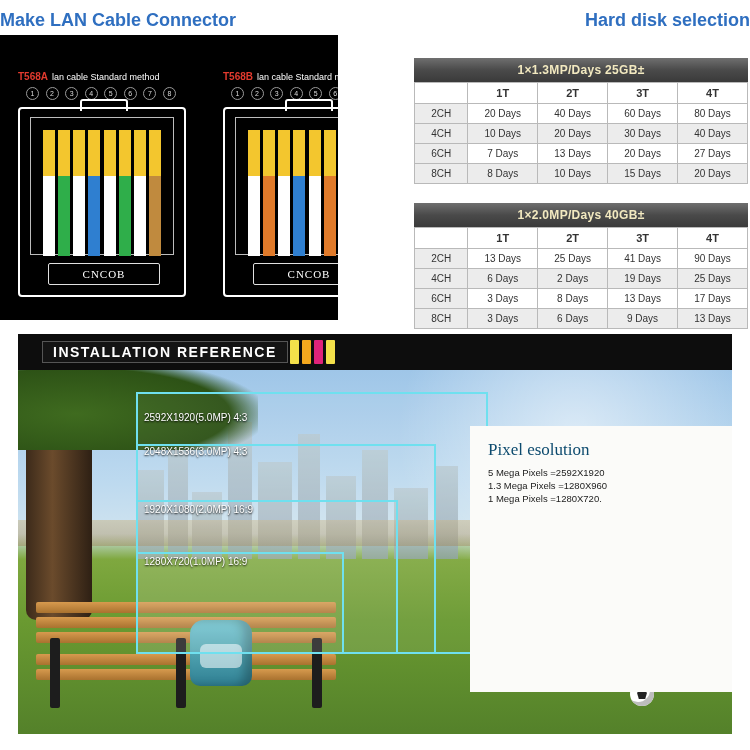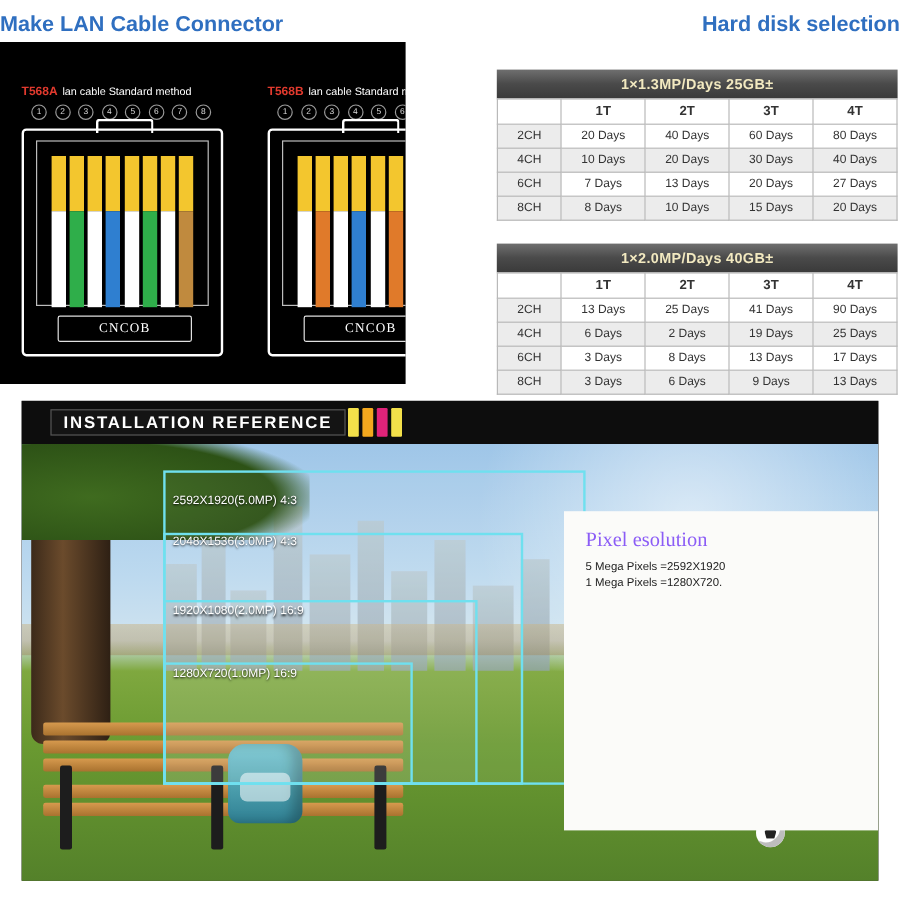--- a/index.html
+++ b/index.html
@@ -181,21 +181,21 @@
     position: absolute; color: #fff; font-size: 10px; white-space: nowrap;
     text-shadow: 0 1px 2px #000;
   }
 
   
   .panel {
     position: absolute; left: 452px; top: 56px; width: 262px; height: 266px;
     background: #fbfbf9;
   }
   .panel h3 {
-    margin: 14px 0 6px 18px; font-size: 17px; color: #8b5cf6; font-weight: normal;
+    margin: 14px 0 6px 18px; font-size: 17px; color: #0c4a6e; font-weight: normal;
     font-family: "Liberation Serif", serif;
   }
   .panel ul { margin: 0; padding: 0 0 0 18px; list-style: none; }
   .panel li { font-size: 9.5px; color: #222; line-height: 13px; }
 </style>
 </head>
 <body>
 
 <div class="page">
 
@@ -461,19 +461,20 @@
 
       <div class="res-lab" style="left:126px;top:42px;">2592X1920(5.0MP)  4:3</div>
       <div class="res-lab" style="left:126px;top:76px;">2048X1536(3.0MP)  4:3</div>
       <div class="res-lab" style="left:126px;top:134px;">1920X1080(2.0MP)  16:9</div>
       <div class="res-lab" style="left:126px;top:186px;">1280X720(1.0MP)  16:9</div>
 
       <div class="panel">
         <h3>Pixel esolution</h3>
         <ul>
           <li>5 Mega Pixels =2592X1920</li>
+          <li>1.3 Mega Pixels =1280X960</li>
           <li>1 Mega Pixels =1280X720.</li>
         </ul>
       </div>
     </div>
   </div>
 
 </div>
 
 </body></html>

